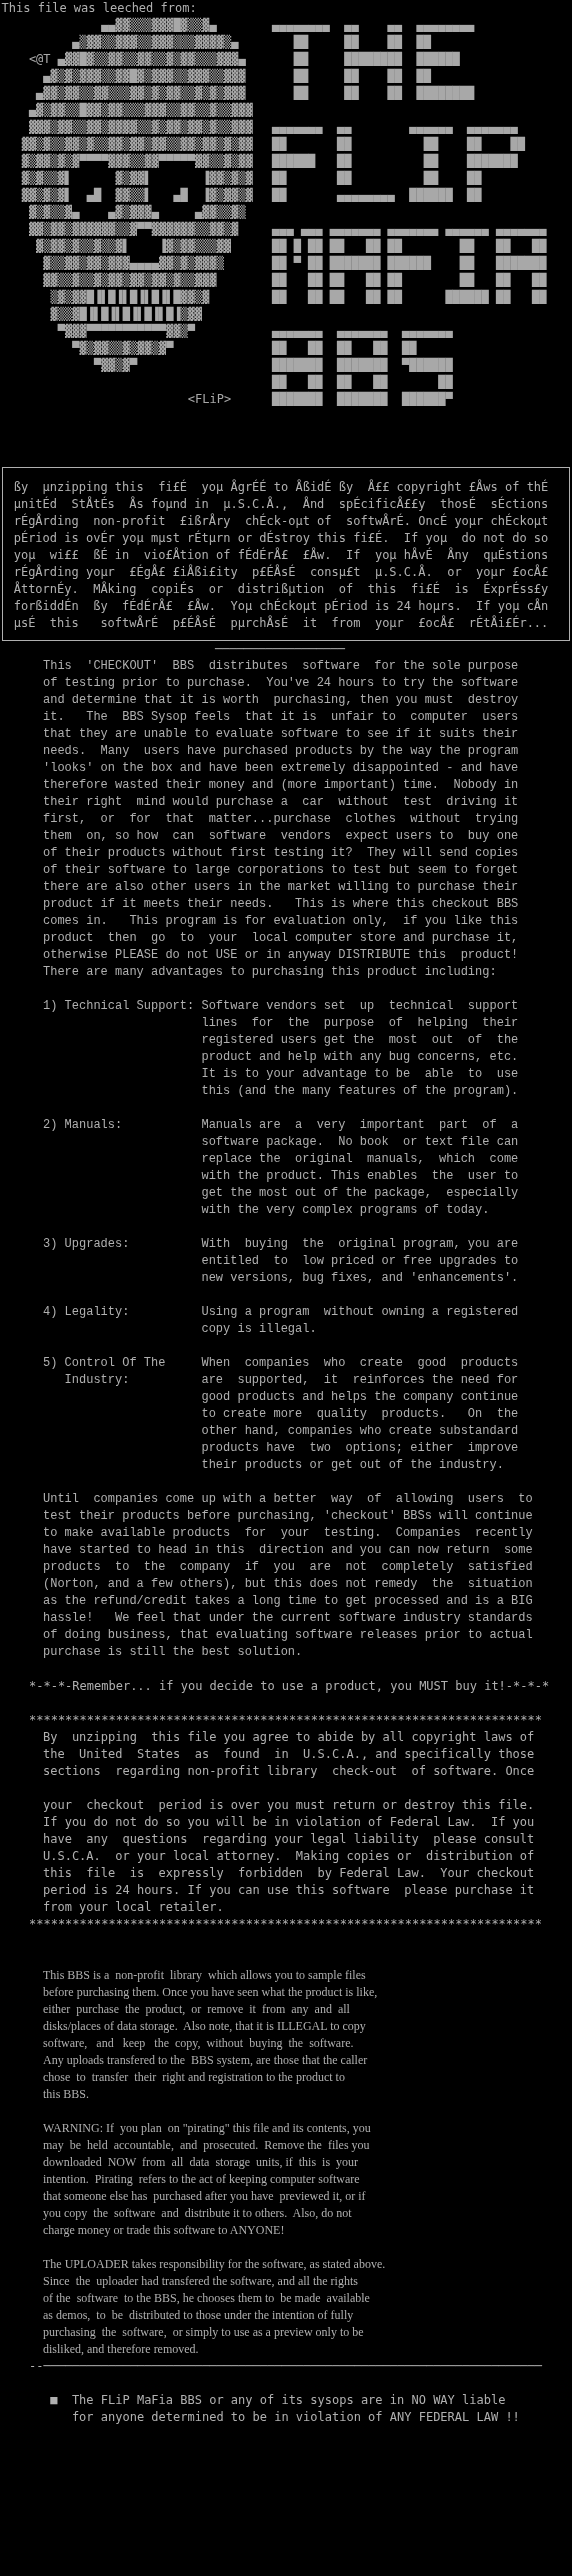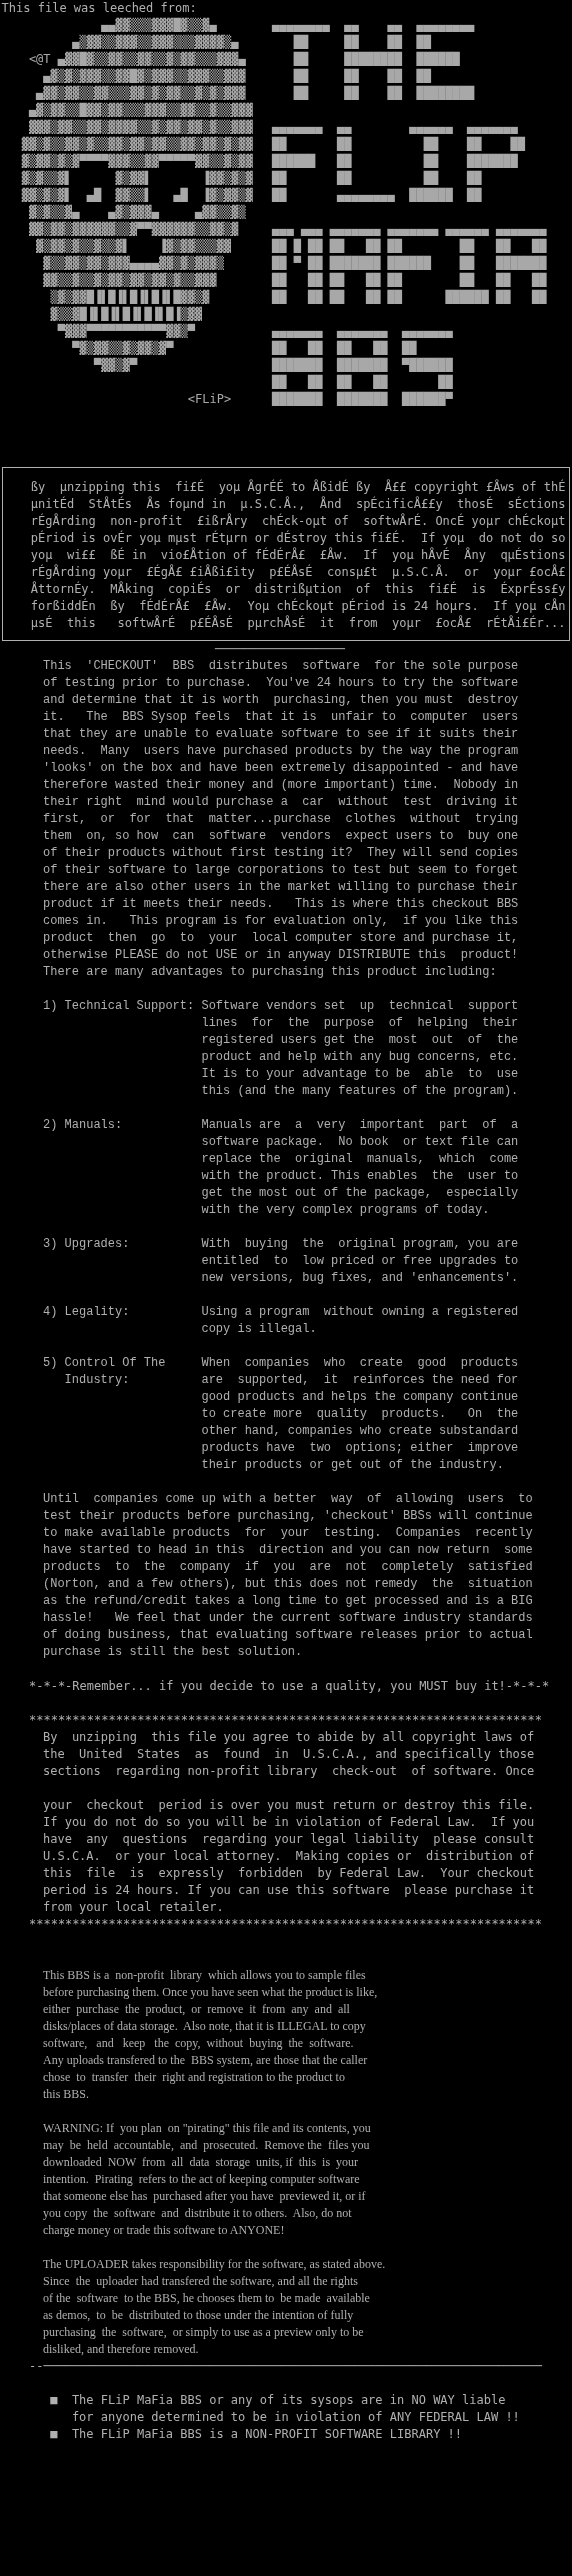--- a/index.html
+++ b/index.html
@@ -21,21 +21,20 @@
     white-space: pre;
   }
   .leech { padding-left: 1.6px; }
   .art-row { display: flex; align-items: flex-start; }
   .skull { width: 272px; color: #a8a8a8; flex: 0 0 272px; }
   .bigtitle { color: #a8a8a8; flex: 1 1 auto; }
   .copyright-box {
     margin: 59px 2.4px 0 2.4px;
     border: 1.6px solid #b0b0b0;
     padding: 11px 3.2px 8px 10.3px;
-    text-align: right;
   }
   .imp-title { margin-top: 47px; margin-left: 43px; width: 474px; text-align: center; }
   .imp-underline { margin-left: 43px; width: 474px; text-align: center; }
   .body-col { margin-left: 43px; font-family: Liberation Mono, monospace; }
   .remember { margin-top: 17px; margin-left: 29px; }
   .stars { margin-top: 17px; margin-left: 29px; }
   .stars-b { margin-left: 29px; }
   .legal { margin-left: 43px; }
   .para { margin-left: 43px; font-family: Liberation Serif, serif; }
   .gap-2 { margin-top: 34px; }
@@ -166,21 +165,21 @@
 test their products before purchasing, 'checkout' BBSs will continue
 to make available products  for  your  testing.  Companies  recently
 have started to head in this  direction and you can now return  some
 products  to  the  company  if  you  are  not  completely  satisfied
 (Norton, and a few others), but this does not remedy  the  situation
 as the refund/credit takes a long time to get processed and is a BIG
 hassle!   We feel that under the current software industry standards
 of doing business, that evaluating software releases prior to actual
 purchase is still the best solution.</pre>
 
-  <pre class="remember">*-*-*-Remember... if you decide to use a quality, you MUST buy it!-*-*-*</pre>
+  <pre class="remember">*-*-*-Remember... if you decide to use a product, you MUST buy it!-*-*-*</pre>
 
   <pre class="stars">***********************************************************************</pre>
   <pre class="legal">By  unzipping  this file you agree to abide by all copyright laws of
 the  United  States  as  found  in  U.S.C.A., and specifically those
 sections  regarding non-profit library  check-out  of software. Once
 
 your  checkout  period is over you must return or destroy this file.
 If you do not do so you will be in violation of Federal Law.  If you
 have  any  questions  regarding your legal liability  please consult
 U.S.C.A.  or your local attorney.  Making copies or  distribution of
@@ -211,17 +210,16 @@
 of the  software  to the BBS, he chooses them to  be made  available
 as demos,  to  be  distributed to those under the intention of fully
 purchasing  the  software,  or simply to use as a preview only to be
 disliked, and therefore removed.</pre>
 
   <pre class="divider">--─────────────────────────────────────────────────────────────────────</pre>
 
   <div class="footer">
     <pre> ■  The FLiP MaFia BBS or any of its sysops are in NO WAY liable
     for anyone determined to be in violation of ANY FEDERAL LAW !!</pre>
-    <pre> ■  The FLiP MaFia BBS is a NON-PROFIT SOFTWARE LIBRARY !!</pre>
   </div>
 
 </div>
 
 
 </body></html>

